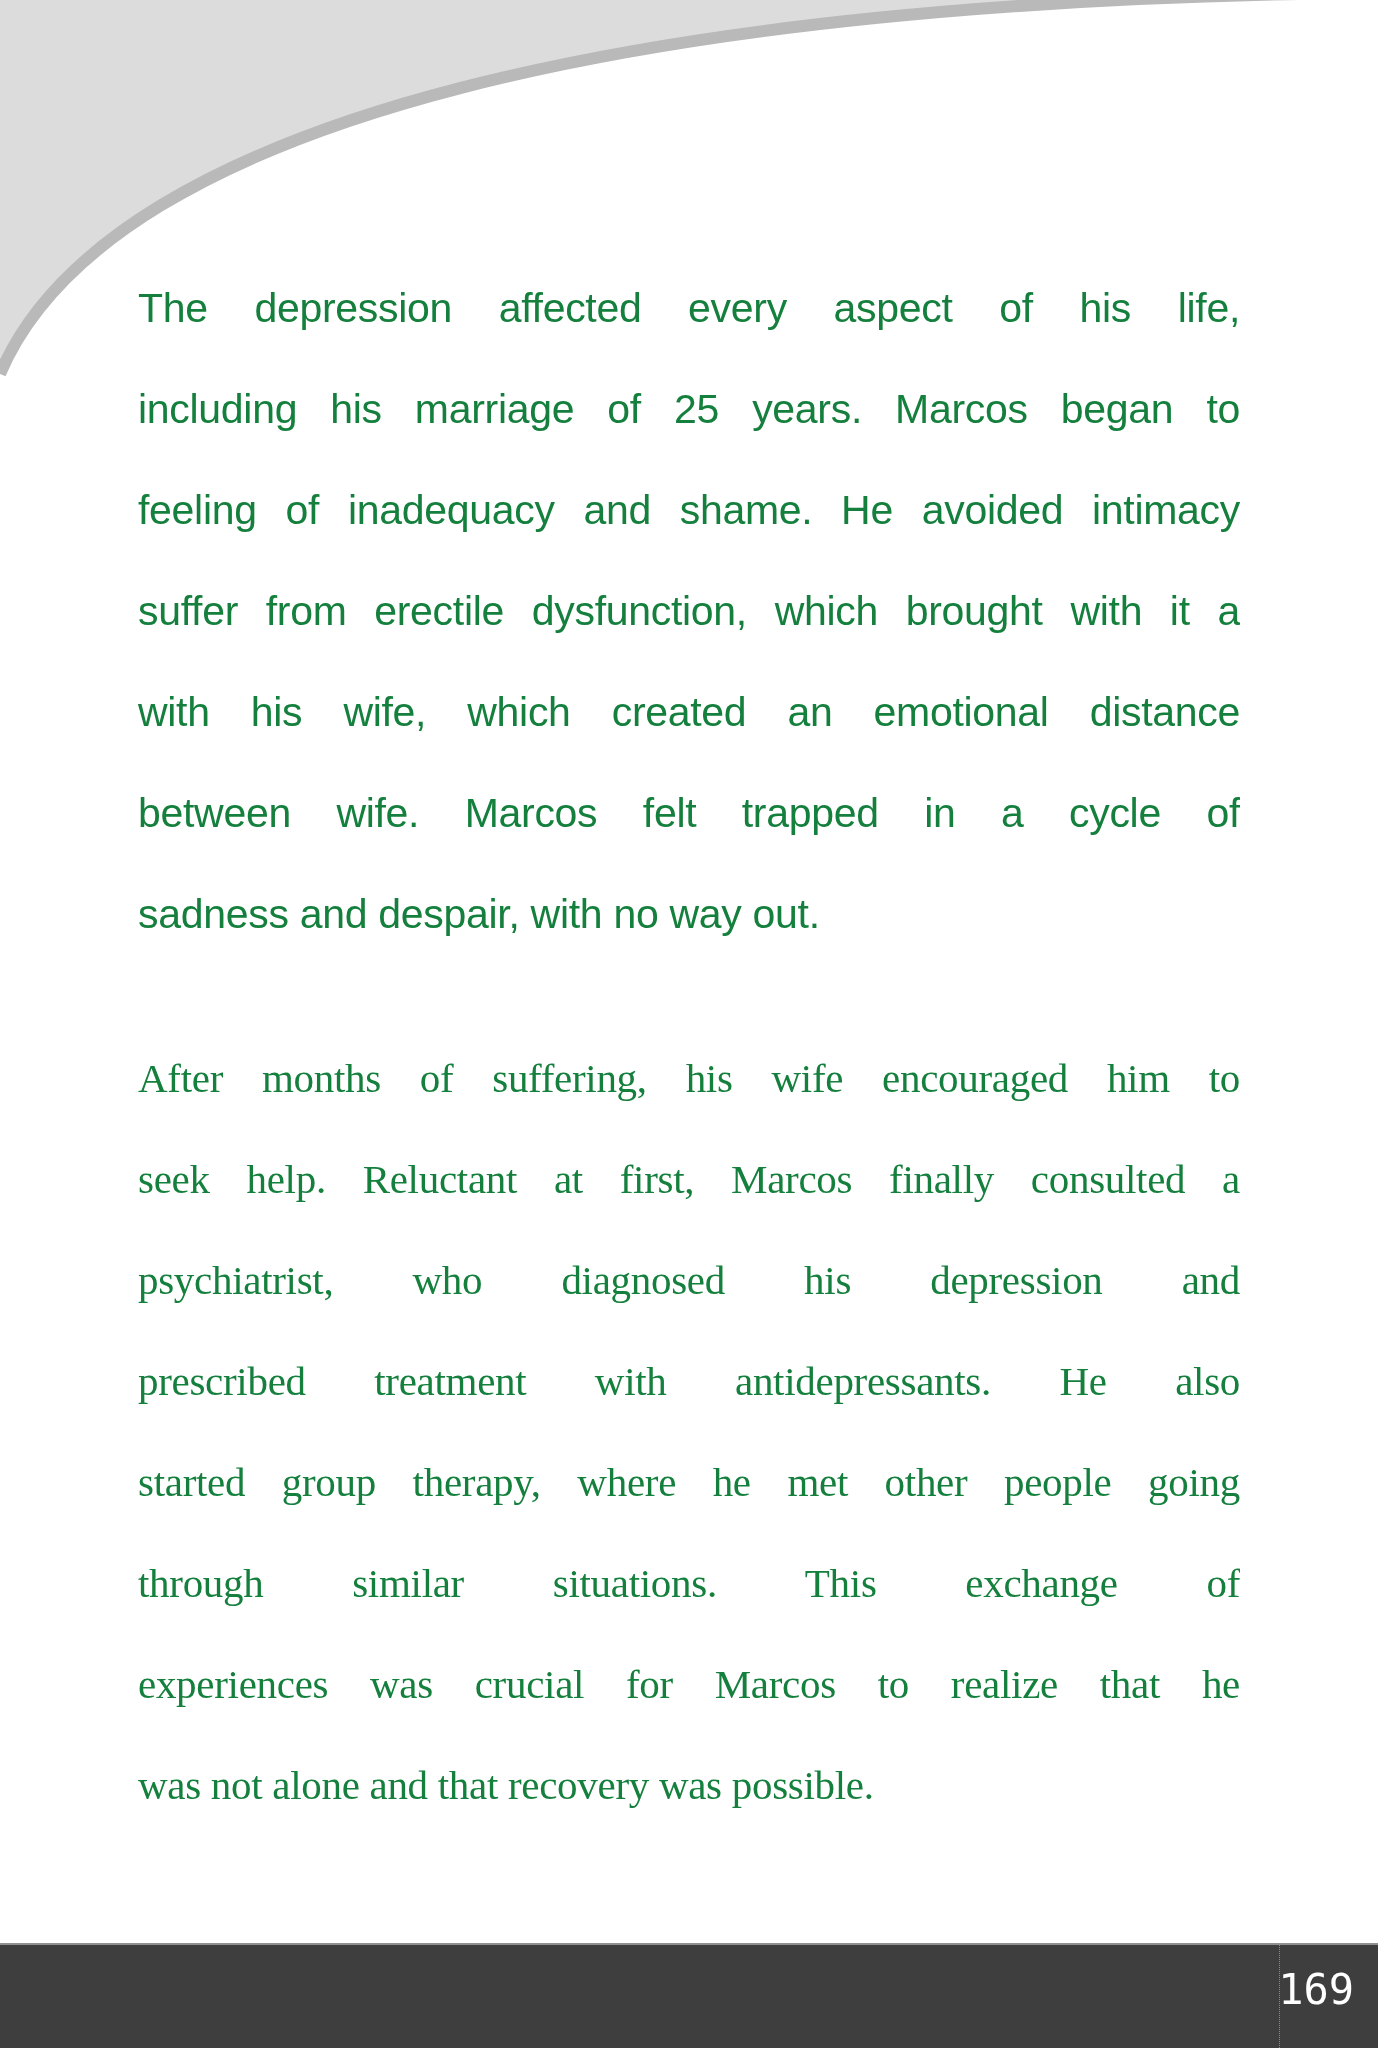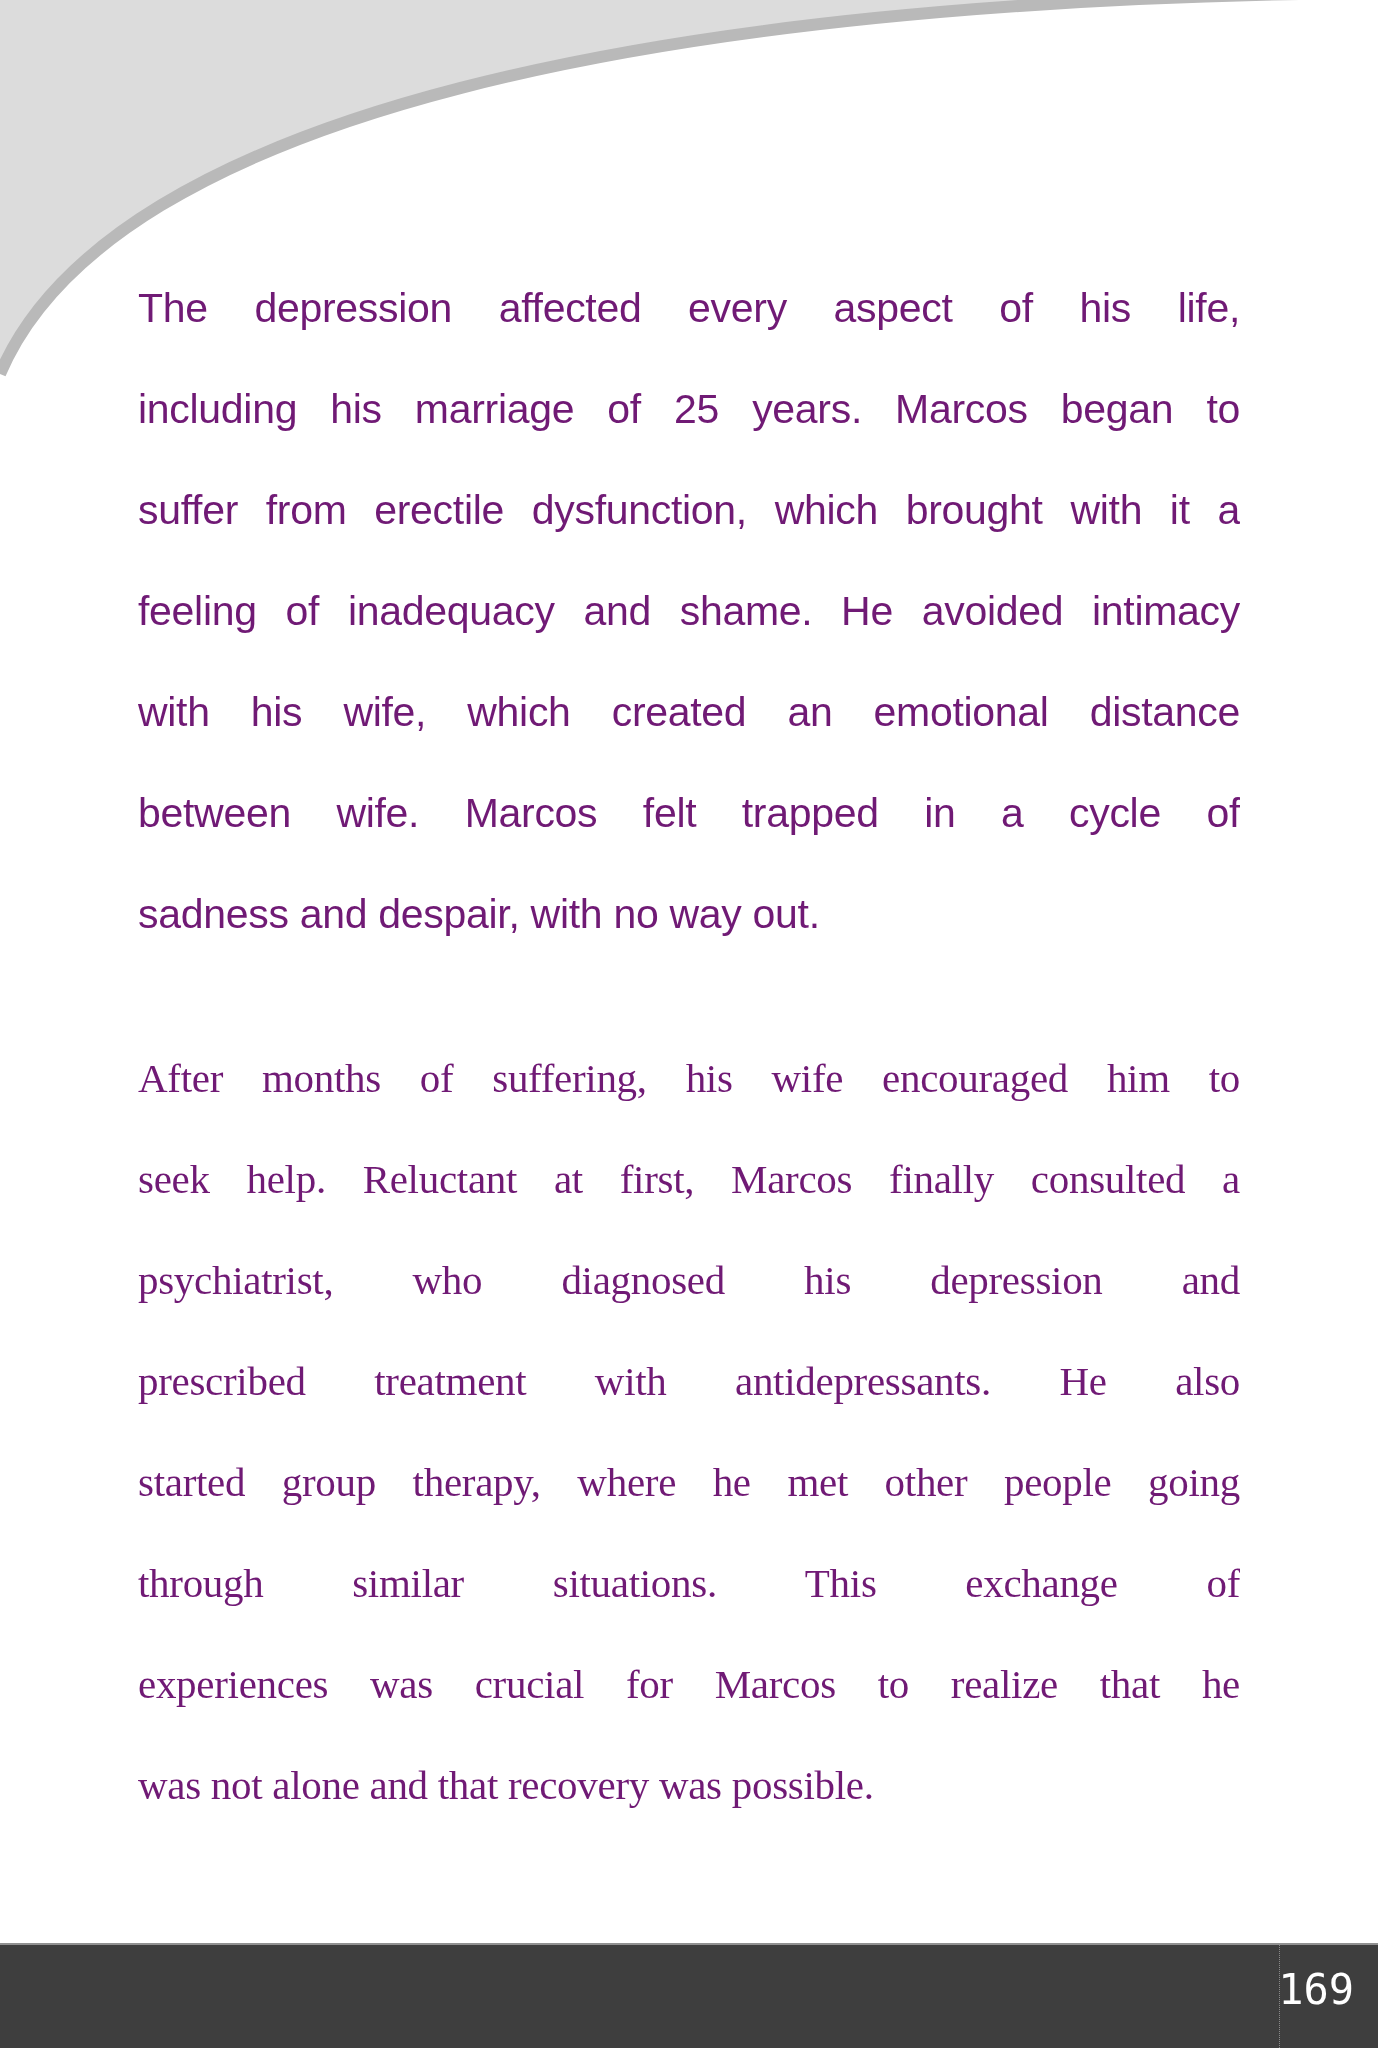--- a/index.html
+++ b/index.html
@@ -18,21 +18,21 @@
   .swoosh-svg {
     position: absolute;
     top: 0;
     left: 0;
     display: block;
   }
   .text-column {
     position: absolute;
     left: 138px;
     width: 1102px;
-    color: #701a75;
+    color: #15803d;
     font-size: 41px;
     letter-spacing: -0.3px;
   }
   .para-1 { top: 258px; }
   .para-2 { top: 1028px; font-family: Liberation Serif, serif; }
   .line {
     height: 101px;
     line-height: 101px;
     text-align: justify;
     text-align-last: justify;
@@ -76,22 +76,22 @@
 <div class="page">
 
   <svg class="swoosh-svg" width="1378" height="400" viewBox="0 0 1378 400" xmlns="http://www.w3.org/2000/svg">
     <path d="M 0 374 C 110 114, 660 -2, 1378 -7 L 1378 -90 L 0 -90 Z" fill="#dcdcdc"></path>
     <path d="M 0 374 C 110 114, 660 -2, 1378 -7" fill="none" stroke-width="12" stroke="#b9b9b9"></path>
   </svg>
 
   <div class="text-column para-1">
       <div class="line">The depression affected every aspect of his life,</div>
       <div class="line">including his marriage of 25 years. Marcos began to</div>
+      <div class="line">feeling of inadequacy and shame. He avoided intimacy</div>
       <div class="line">suffer from erectile dysfunction, which brought with it a</div>
-      <div class="line">feeling of inadequacy and shame. He avoided intimacy</div>
       <div class="line">with his wife, which created an emotional distance</div>
       <div class="line">between wife. Marcos felt trapped in a cycle of</div>
       <div class="line last">sadness and despair, with no way out.</div>
     </div>
 
   <div class="text-column para-2">
       <div class="line">After months of suffering, his wife encouraged him to</div>
       <div class="line">seek help. Reluctant at first, Marcos finally consulted a</div>
       <div class="line">psychiatrist, who diagnosed his depression and</div>
       <div class="line">prescribed treatment with antidepressants. He also</div>

